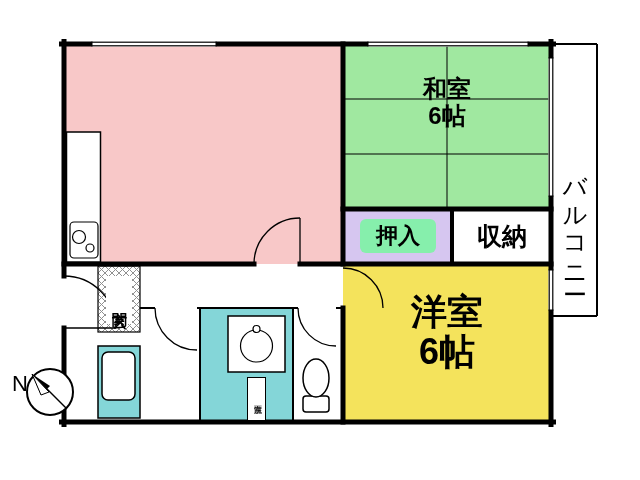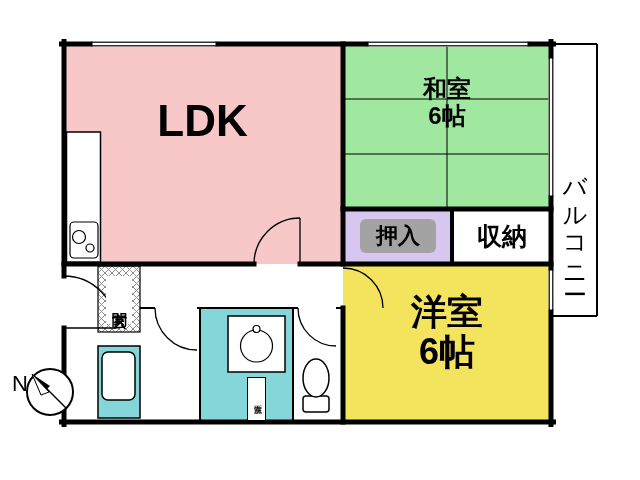--- a/index.html
+++ b/index.html
@@ -134,34 +134,33 @@
 
     <g>
       <circle cx="50" cy="392" r="23" fill="#fff" stroke="#000" stroke-width="2"></circle>
       <line x1="35" y1="377" x2="66" y2="408" stroke="#000" stroke-width="1.5"></line>
       <polygon points="32,374 50,386 41,395" fill="#000"></polygon>
       <polygon points="32,374 41,395 49,392" fill="#fff" stroke="#000" stroke-width="1"></polygon>
     </g>
   </svg>
 
   <div class="room-label" style="left:90px;top:96px;width:225px;font-size:44px;">
-    <span>LDK</span>
   </div>
 
   <div class="room-label" style="left:352px;top:76px;width:190px;font-size:24px;">
     <span>和室</span>
     <span>6帖</span>
   </div>
 
   <div class="room-label" style="left:352px;top:292px;width:190px;font-size:36px;text-align:center;">
     <span>洋室</span>
     <span>6帖</span>
   </div>
 
-  <div class="room-label" style="left:360px;top:219px;width:76px;height:34px;line-height:34px;font-size:22px;background:#a3a3a3;border-radius:6px;">押入</div>
+  <div class="room-label" style="left:360px;top:219px;width:76px;height:34px;line-height:34px;font-size:22px;background:#86efac;border-radius:6px;">押入</div>
 
   <div class="room-label" style="left:464px;top:219px;width:76px;height:34px;line-height:34px;font-size:25px;">収納</div>
 
   <div class="vlabel" style="left:556px;top:132px;width:38px;height:180px;font-size:24px;letter-spacing:3px;">バルコニー</div>
 
   <div class="vlabel" style="left:106px;top:276px;width:26px;height:48px;font-size:15px;font-weight:bold;background:#fff;">玄関</div>
 
   <div class="vlabel" style="left:247px;top:377px;width:17px;height:42px;font-size:8px;background:#fff;border:1px solid #000;">洗面室</div>
 
   <div class="room-label" style="left:8px;top:372px;width:24px;font-size:22px;font-weight:normal;">N</div>

